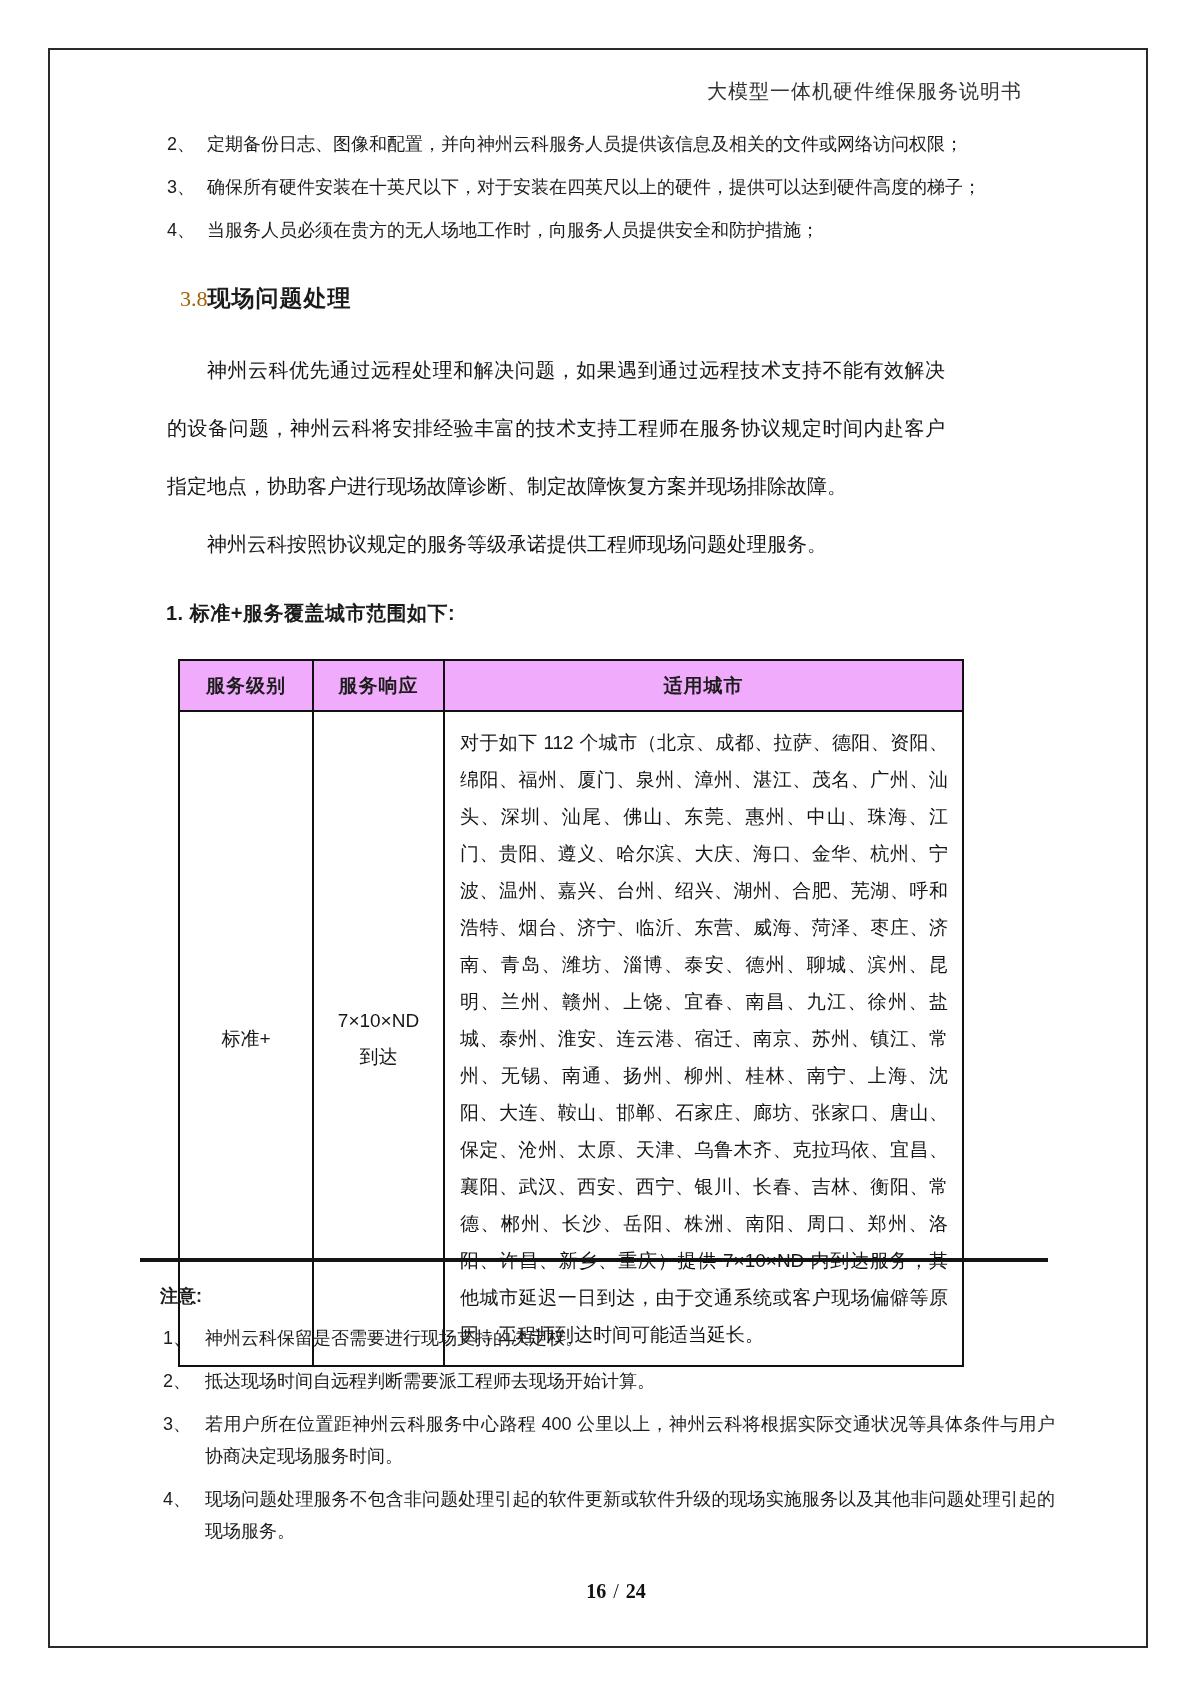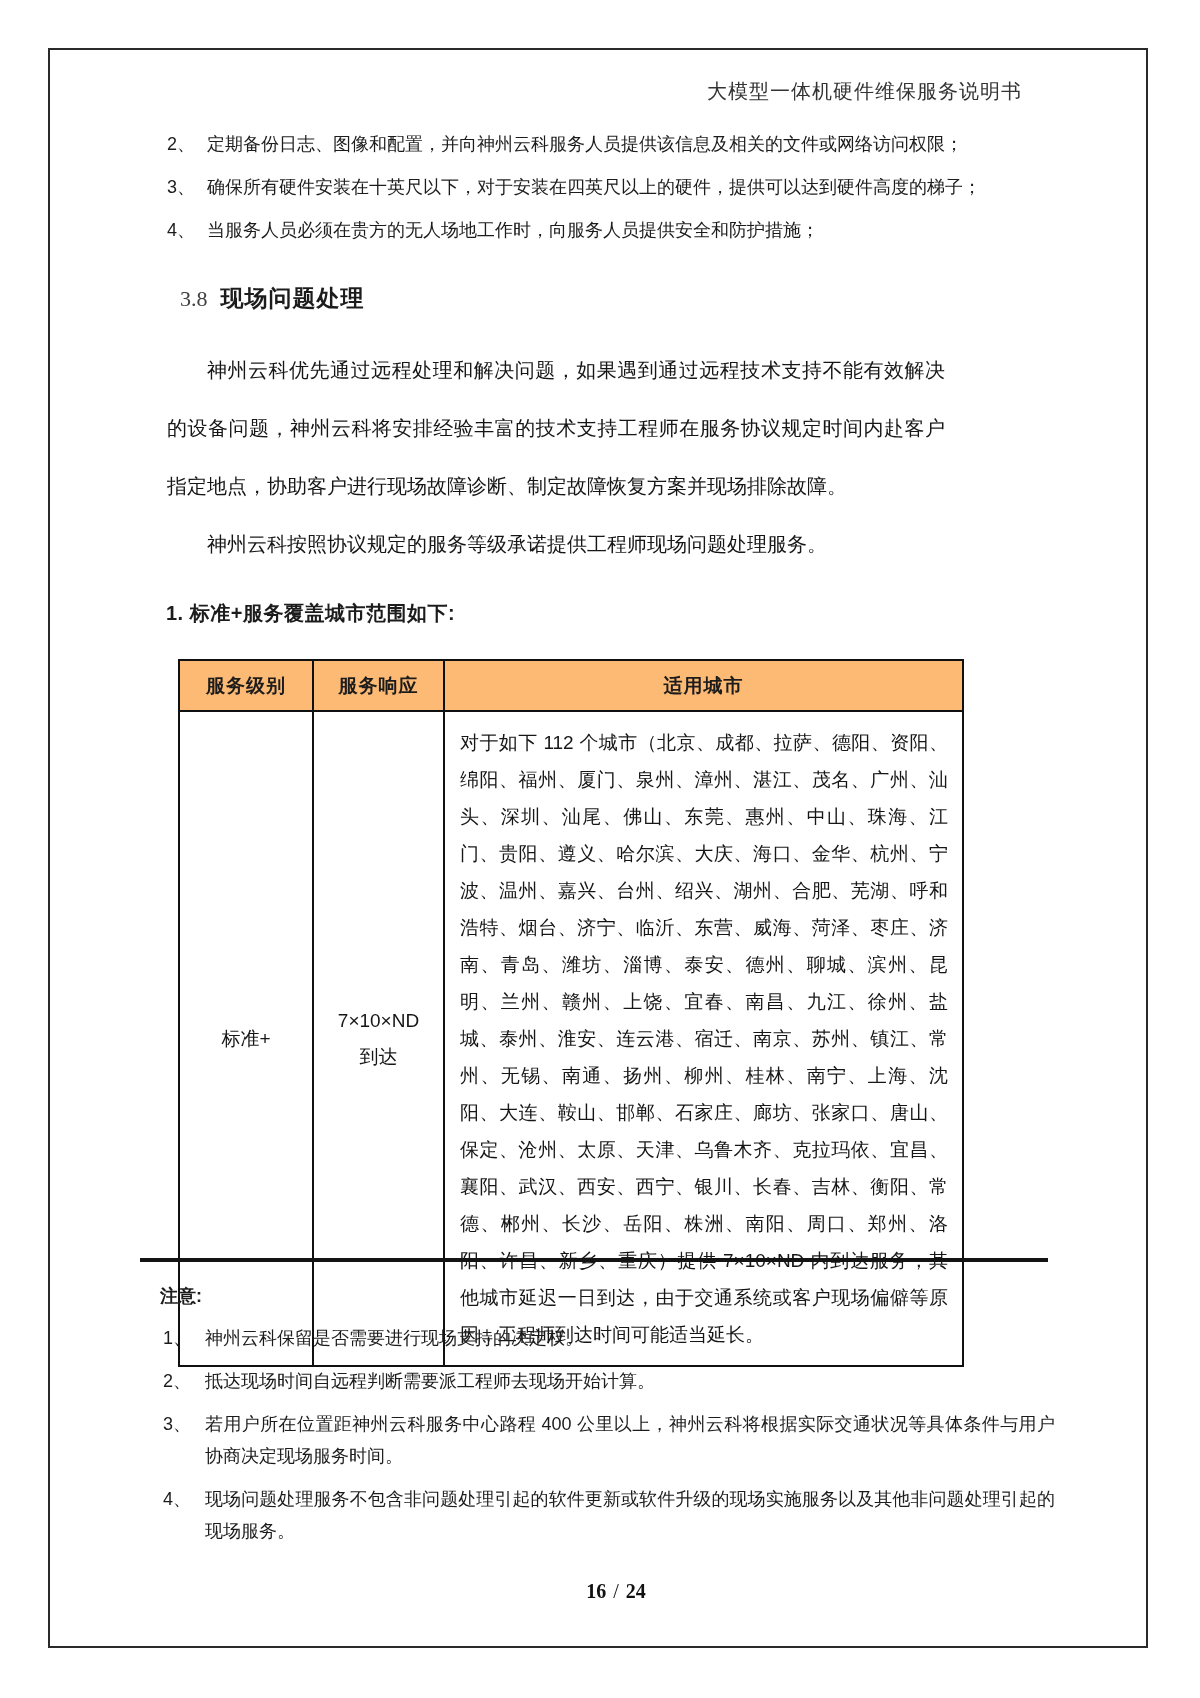--- a/index.html
+++ b/index.html
@@ -15,44 +15,44 @@
     position:absolute;top:78px;right:178px;
     font-family:"Liberation Serif",serif;font-size:20px;color:#333333;
     letter-spacing:1px;white-space:nowrap;
   }
   .intro-list{position:absolute;top:130px;left:167px;width:880px;}
   .intro-item{display:flex;margin-bottom:15px;font-size:18px;line-height:28px;}
   .intro-item .num{flex:0 0 40px;}
   .intro-item .txt{flex:1;}
   .section-heading{position:absolute;top:283px;left:180px;white-space:nowrap;}
   .section-heading .sec-num{
-    font-family:"Liberation Serif",serif;font-size:22px;color:#404040;margin-top:48px;
+    font-family:"Liberation Serif",serif;font-size:22px;color:#a16207;margin-top:48px;
   }
   .section-heading .sec-title{
-    font-size:23px;font-weight:bold;margin-left:13px;letter-spacing:1px;
+    font-size:23px;font-weight:bold;letter-spacing:1px;
   }
   .body-para{
     position:absolute;left:167px;font-size:20px;line-height:58px;
     text-align:justify;text-indent:2em;color:#161616;
   }
   .p1{top:341px;width:778px;}
   .p2{top:515px;width:900px;text-align:left;}
   .coverage-heading{
     position:absolute;top:600px;left:166px;font-size:20px;font-weight:bold;
     white-space:nowrap;letter-spacing:0.5px;
   }
   table.svc-table{
     position:absolute;top:659px;left:178px;width:784px;
     border-collapse:collapse;table-layout:fixed;
   }
   table.svc-table col.c1{width:134px;}
   table.svc-table col.c2{width:131px;}
   table.svc-table col.c3{width:519px;}
   table.svc-table th{
-    height:47px;background:#fdba74;border:2px solid #101010;
+    height:47px;background:#f0abfc;border:2px solid #101010;
     font-size:19px;font-weight:bold;text-align:center;letter-spacing:1px;
   }
   table.svc-table td{
     border:2px solid #101010;vertical-align:middle;height:528px;
     font-size:19px;color:#161616;
   }
   td.cell-center{text-align:center;border-radius:26px;}
   td.cell-resp div{line-height:36px;text-align:center;}
   td.cell-cities{
     padding:12px 14px 12px 15px;line-height:37px;text-align:justify;

